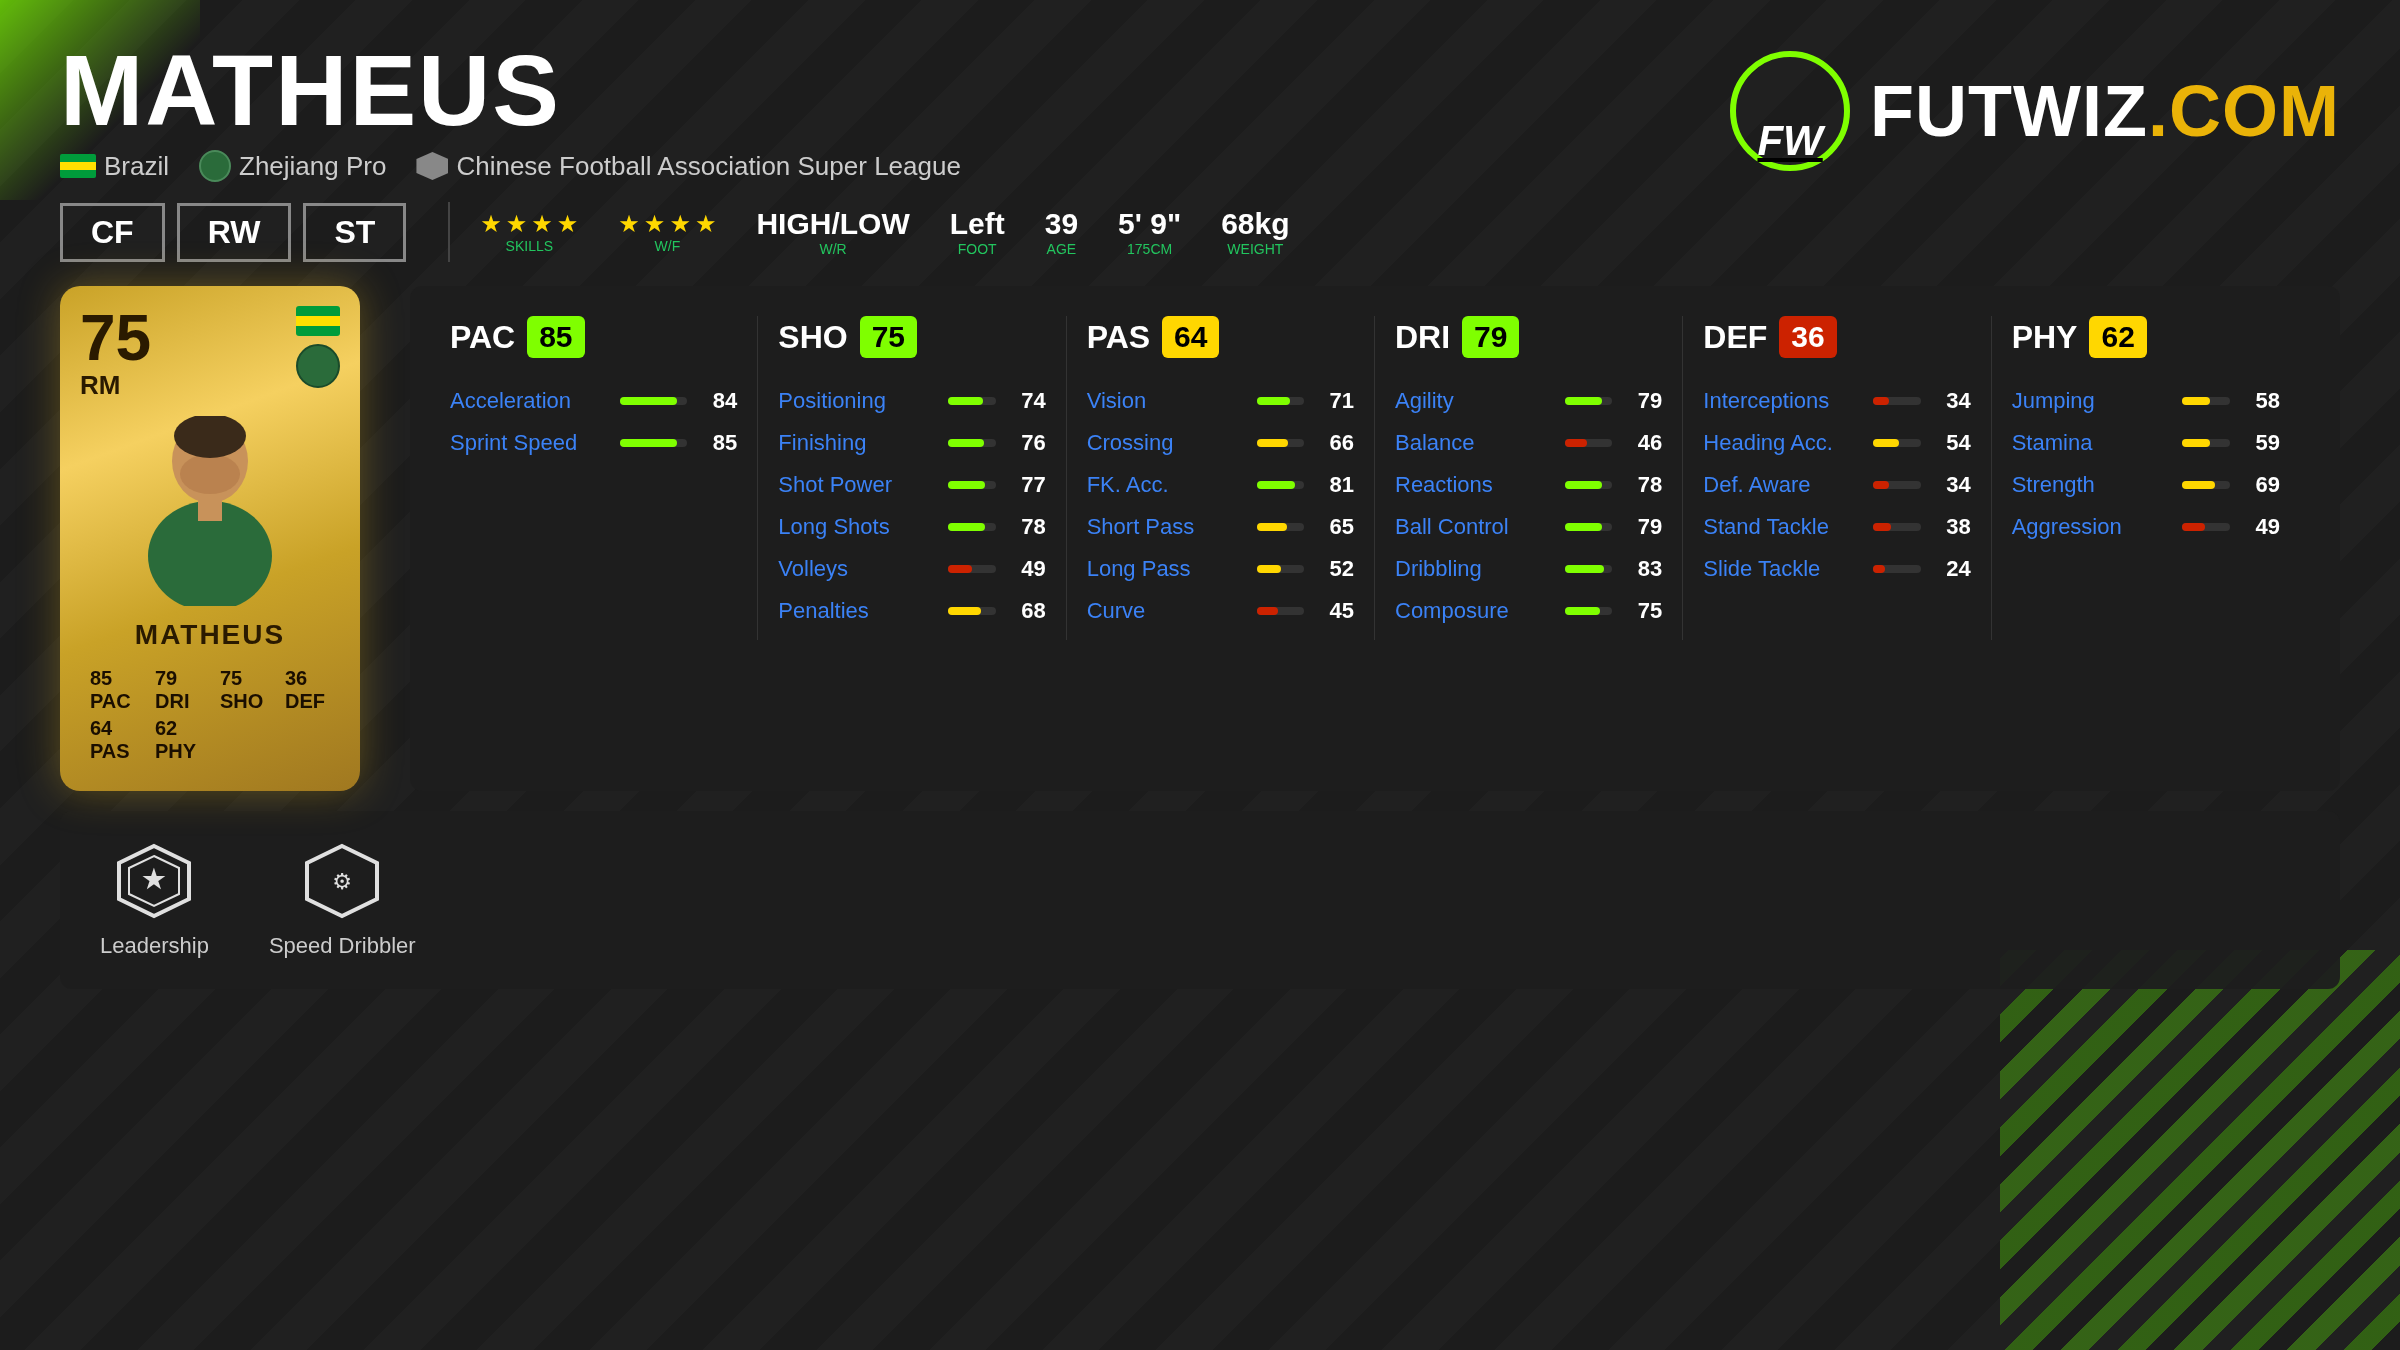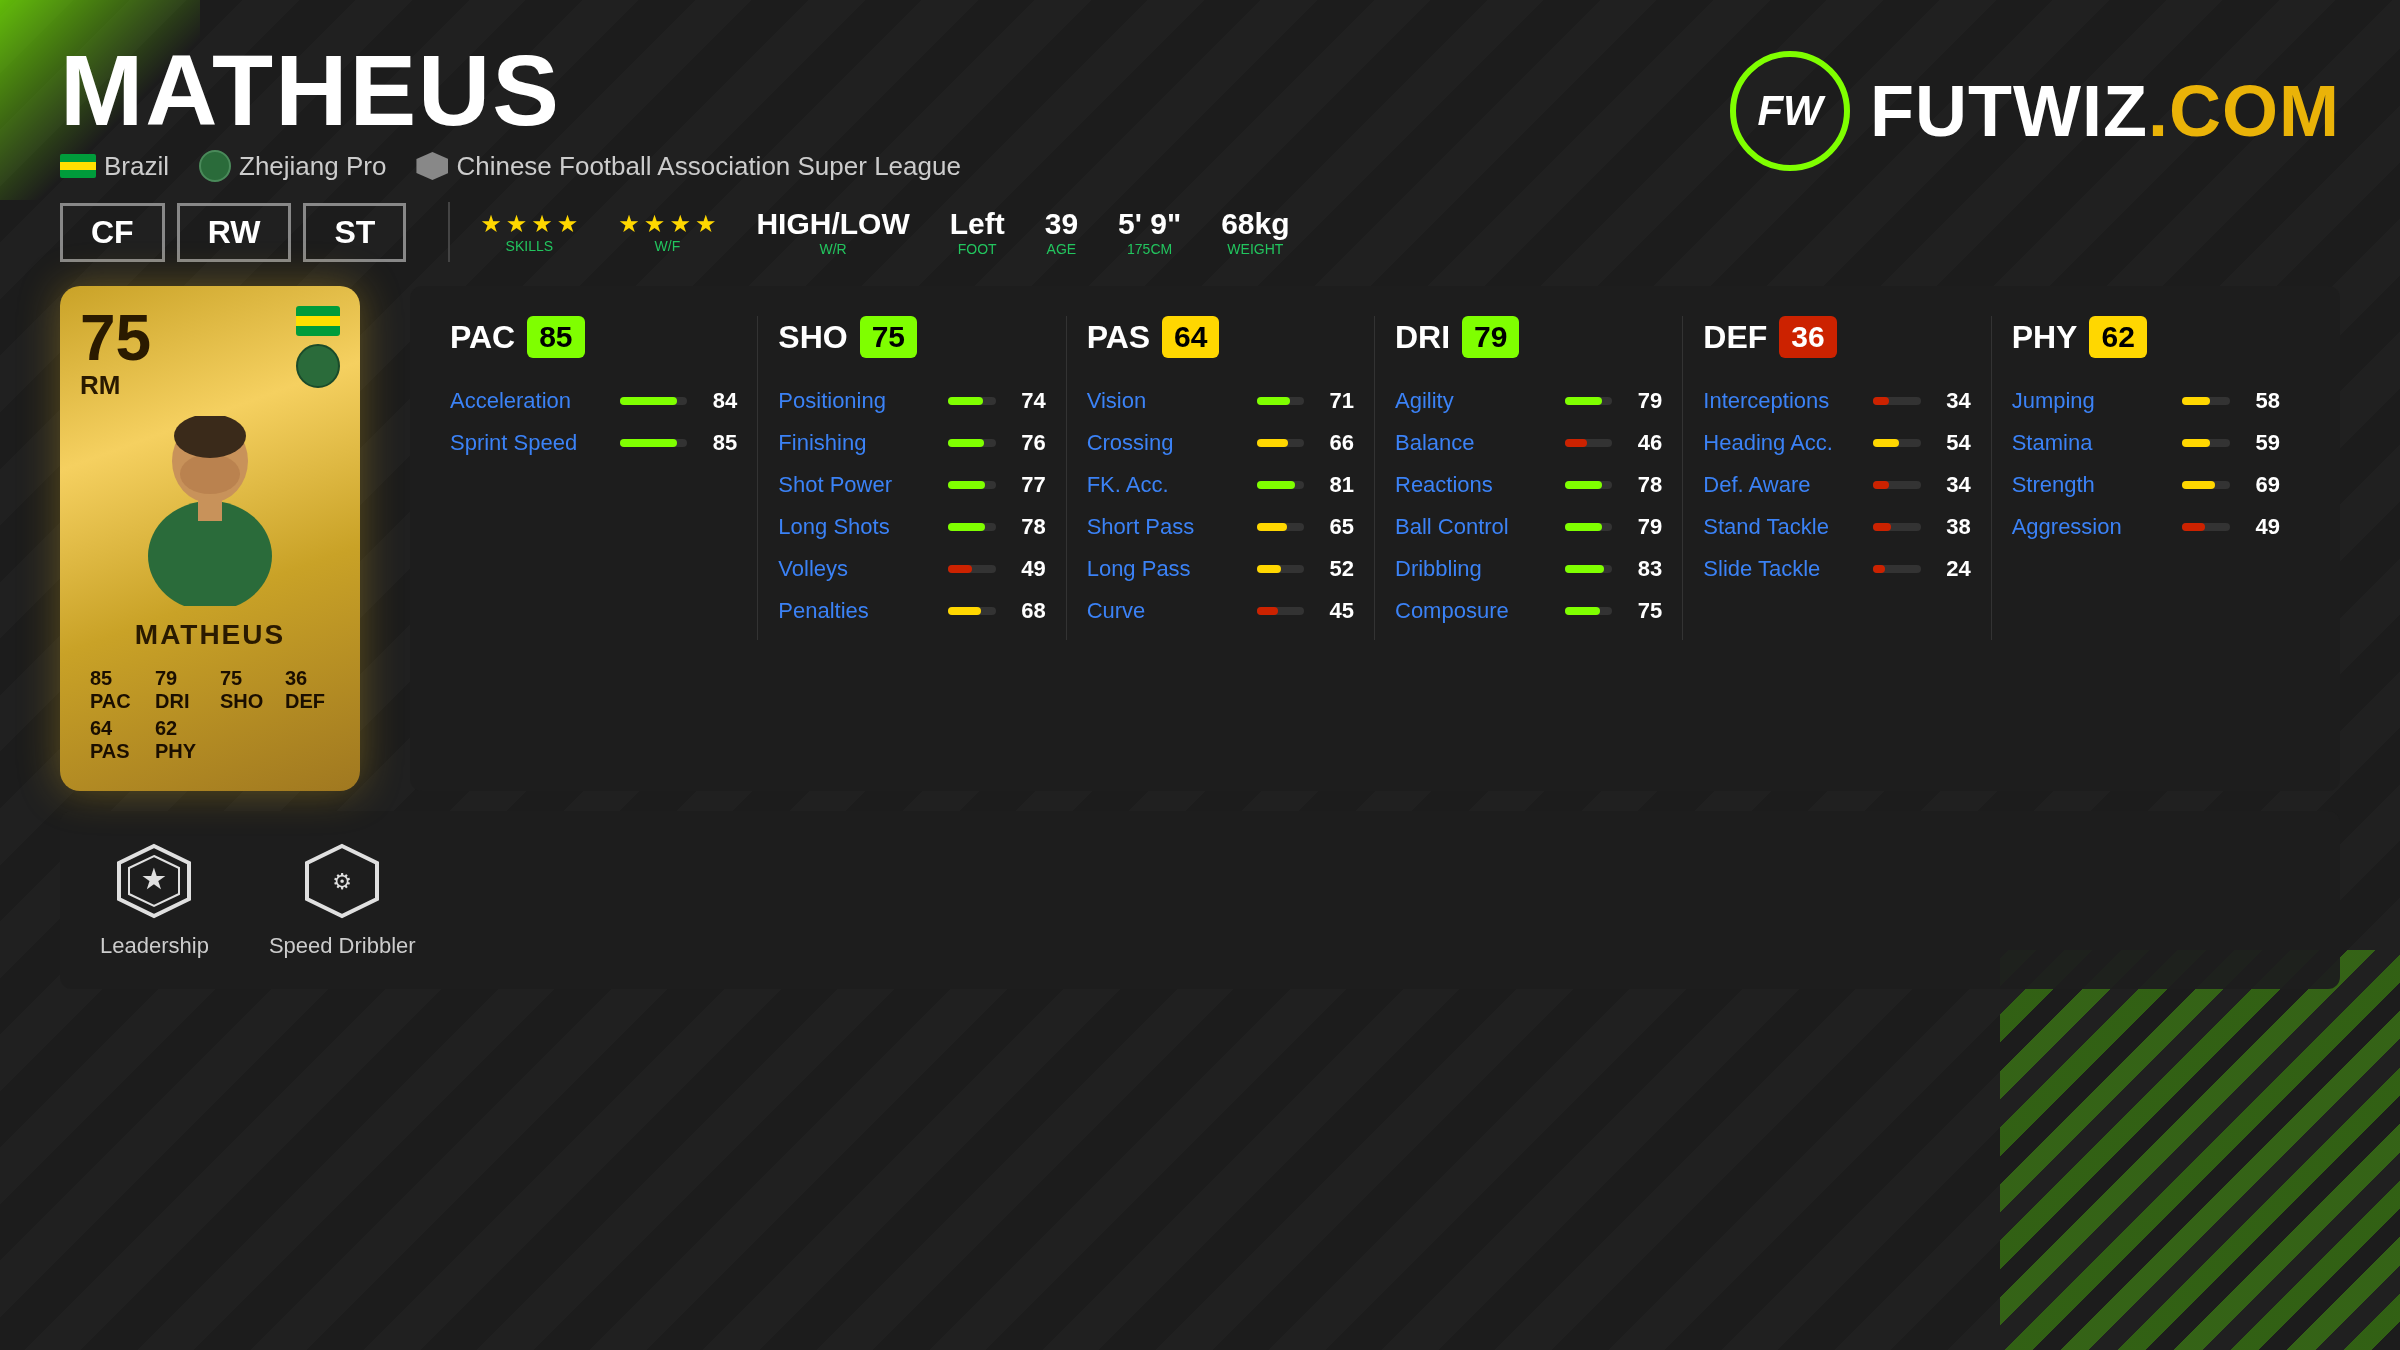--- a/index.html
+++ b/index.html
@@ -123,22 +123,23 @@
     
     .logo-section {
       display: flex;
       align-items: center;
       gap: 20px;
     }
     .logo-circle {
       width: 120px; height: 120px;
       border-radius: 50%;
       border: 6px solid #7fff00;
-      display: flex; align-items: center; justify-content: center;
+      display: flex; align-items: flex-end; justify-content: center;
       background: transparent;
+      text-decoration: underline;
     }
     .logo-fw {
       font-size: 42px;
       font-weight: 900;
       color: #ffffff;
       font-style: italic;
     }
     .logo-text {
       font-size: 72px;
       font-weight: 900;

